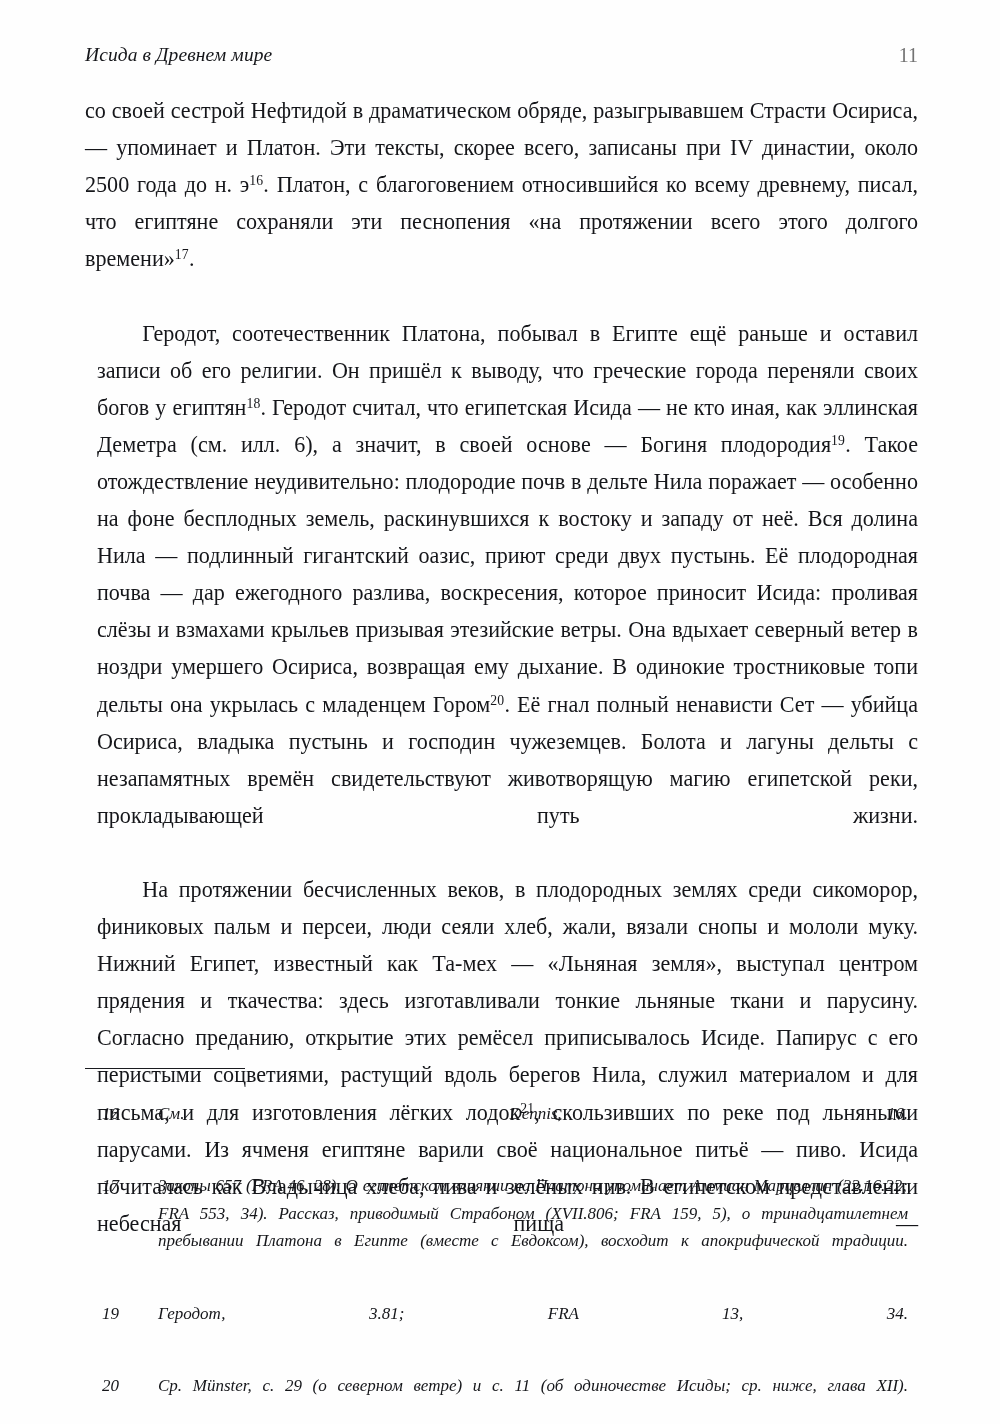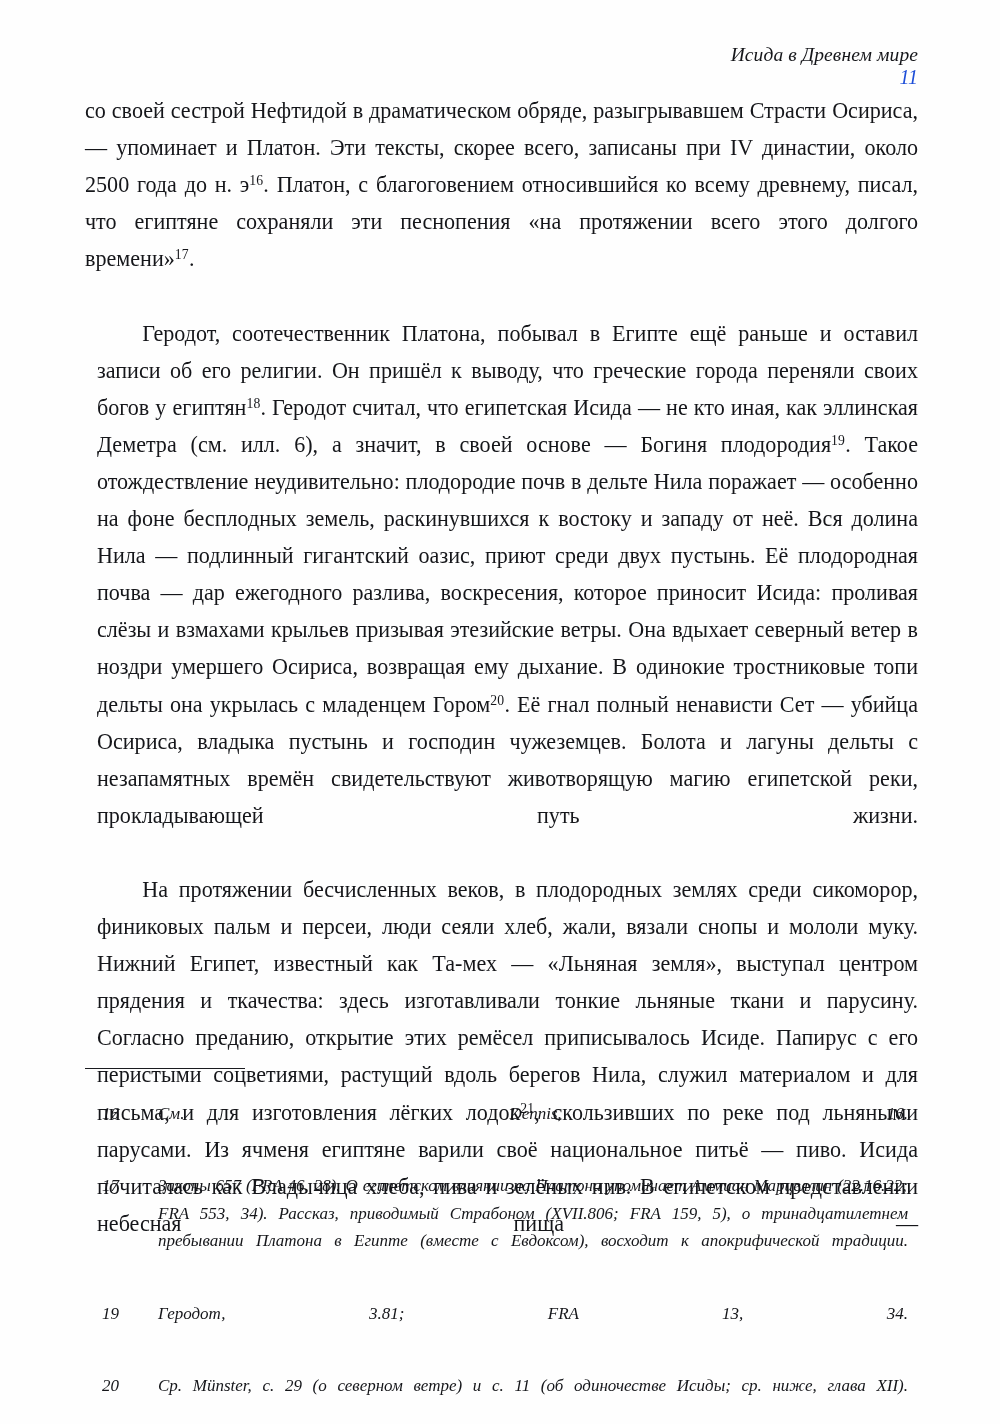--- a/index.html
+++ b/index.html
@@ -21,37 +21,35 @@
   }
 
   
   .running-head {
     position: absolute;
     top: 44px;
     left: 85px;
     right: 82px;
     height: 30px;
     display: flex;
-    align-items: flex-end;
+    align-items: flex-start;
     justify-content: space-between;
-    flex-direction: column;
   }
 
   .running-head .rh-title {
     font-style: italic;
     font-size: 19.5px;
     letter-spacing: 0.1px;
     color: #15161a;
     white-space: nowrap;
   }
 
   .running-head .rh-folio {
-    font-style: italic;
     font-size: 20px;
-    color: #1d4ed8;
+    color: #737373;
   }
 
   
   .body-block {
     position: absolute;
     top: 92px;
     left: 85px;
     width: 833px;
   }
 

